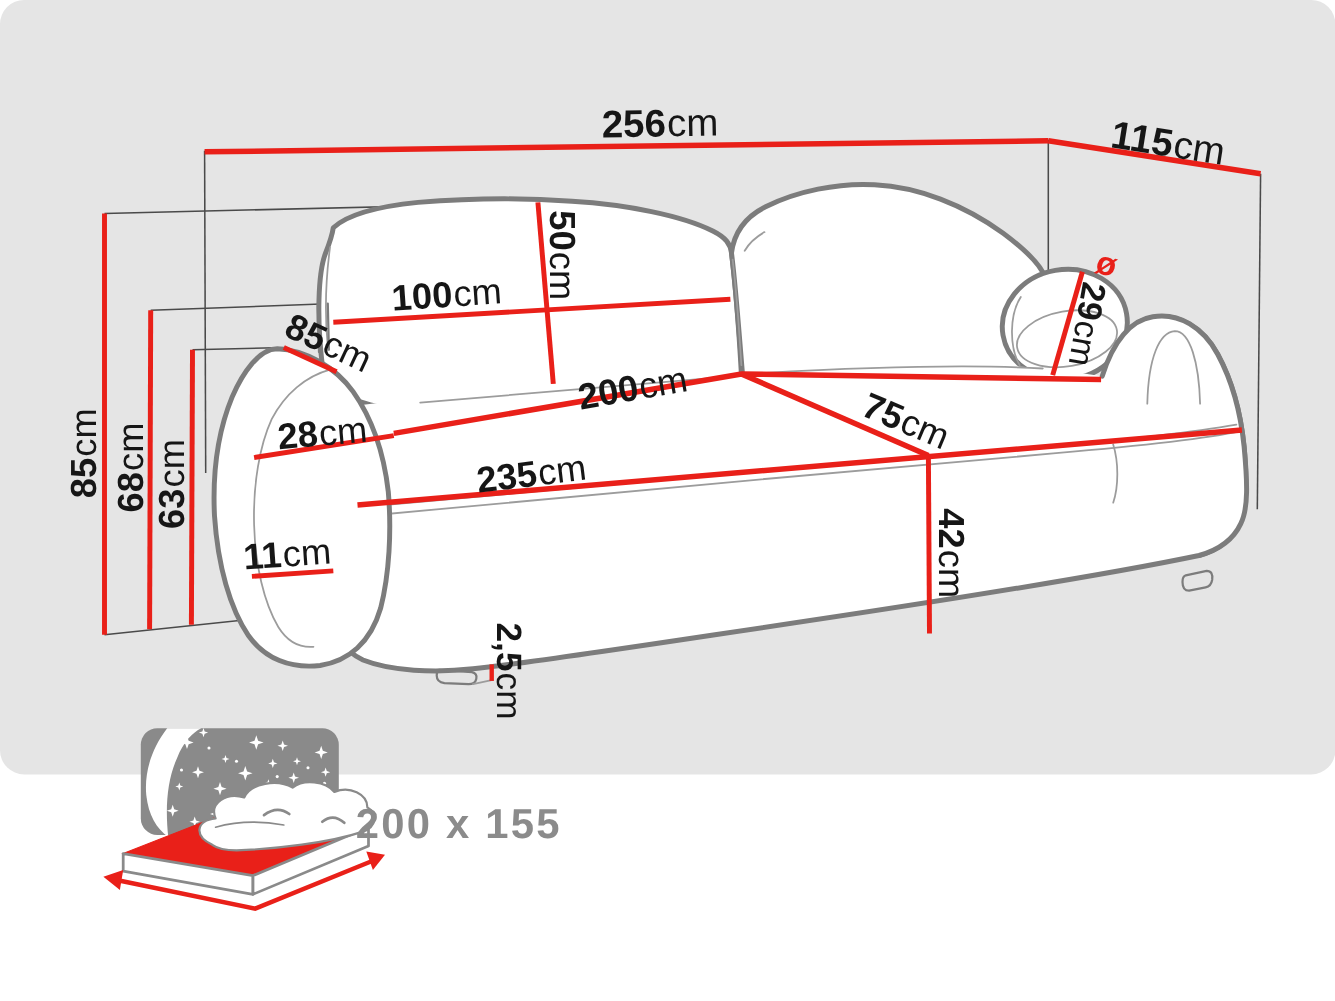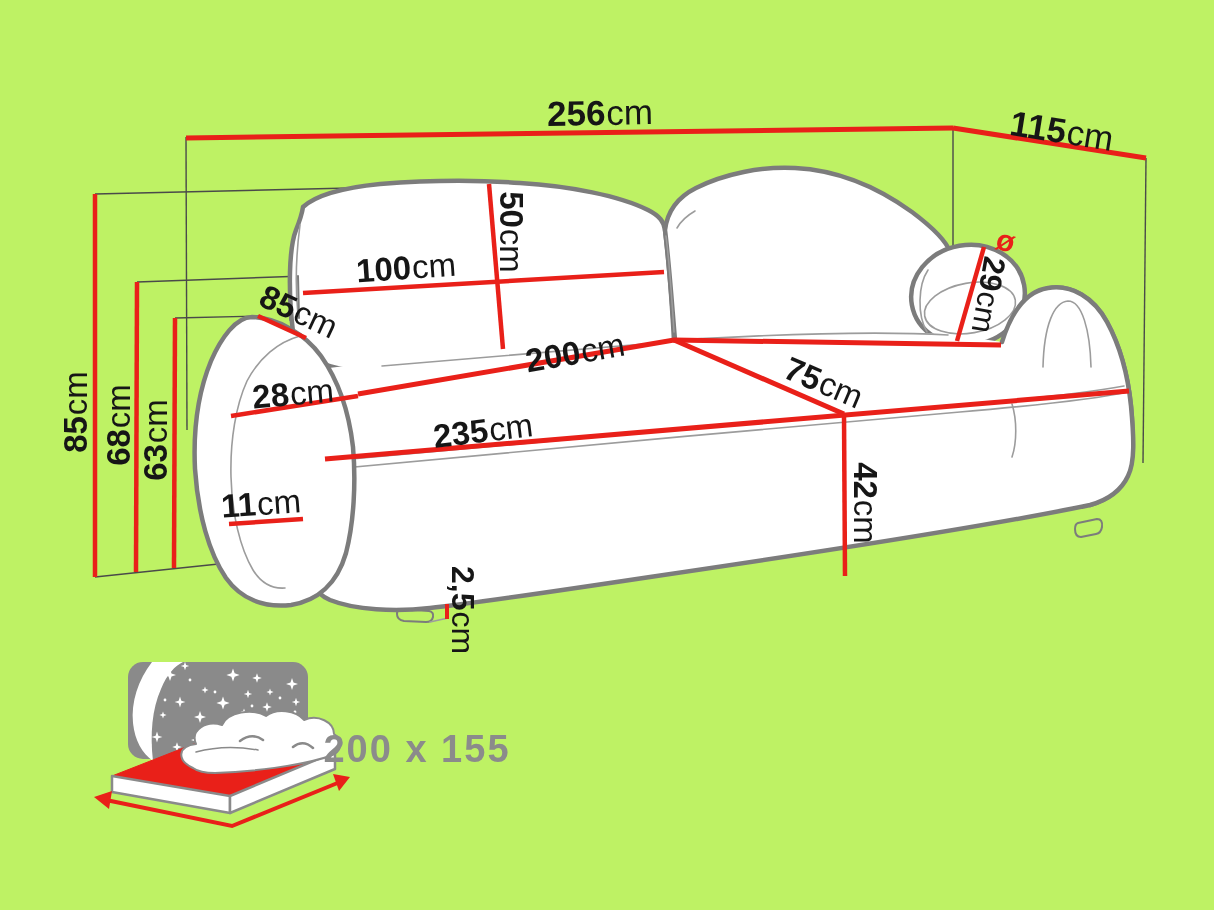--- a/index.html
+++ b/index.html
@@ -1,17 +1,17 @@
 <!DOCTYPE html>
 <html style="--red: #e92019; --gray: #7c7c7c; --text: #161616; --icongray: #8b8b8b;"><head>
 <meta charset="utf-8">
 <style>
   html,body{margin:0;padding:0;background:#ffffff;}
   body{width:1214px;height:910px;overflow:hidden;font-family:"Liberation Sans",sans-serif;}
-  #stage{position:relative;width:1214px;height:910px;background:#bef264;}
+  #stage{position:relative;width:1214px;height:704px;background:#e5e5e5;border-radius:22px;}
   svg{display:block;}
   .dim-label{fill:var(--text,#161616);}
   .dim-label .v{font-weight:bold;}
   .dim-label .u{font-weight:normal;}
   .red-label{fill:var(--red,#e92019);font-weight:bold;}
   .icon-label{fill:var(--icongray,#8b8b8b);font-weight:bold;letter-spacing:2px;}
   .redline{stroke:var(--red,#e92019);fill:none;}
   .outline{stroke:var(--gray,#7c7c7c);fill:#ffffff;stroke-linejoin:round;stroke-linecap:round;}
   .outline-nf{stroke:var(--gray,#7c7c7c);fill:none;stroke-linejoin:round;stroke-linecap:round;}
   .thin{stroke:#9c9c9c;fill:none;stroke-width:1.6;stroke-linecap:round;}

